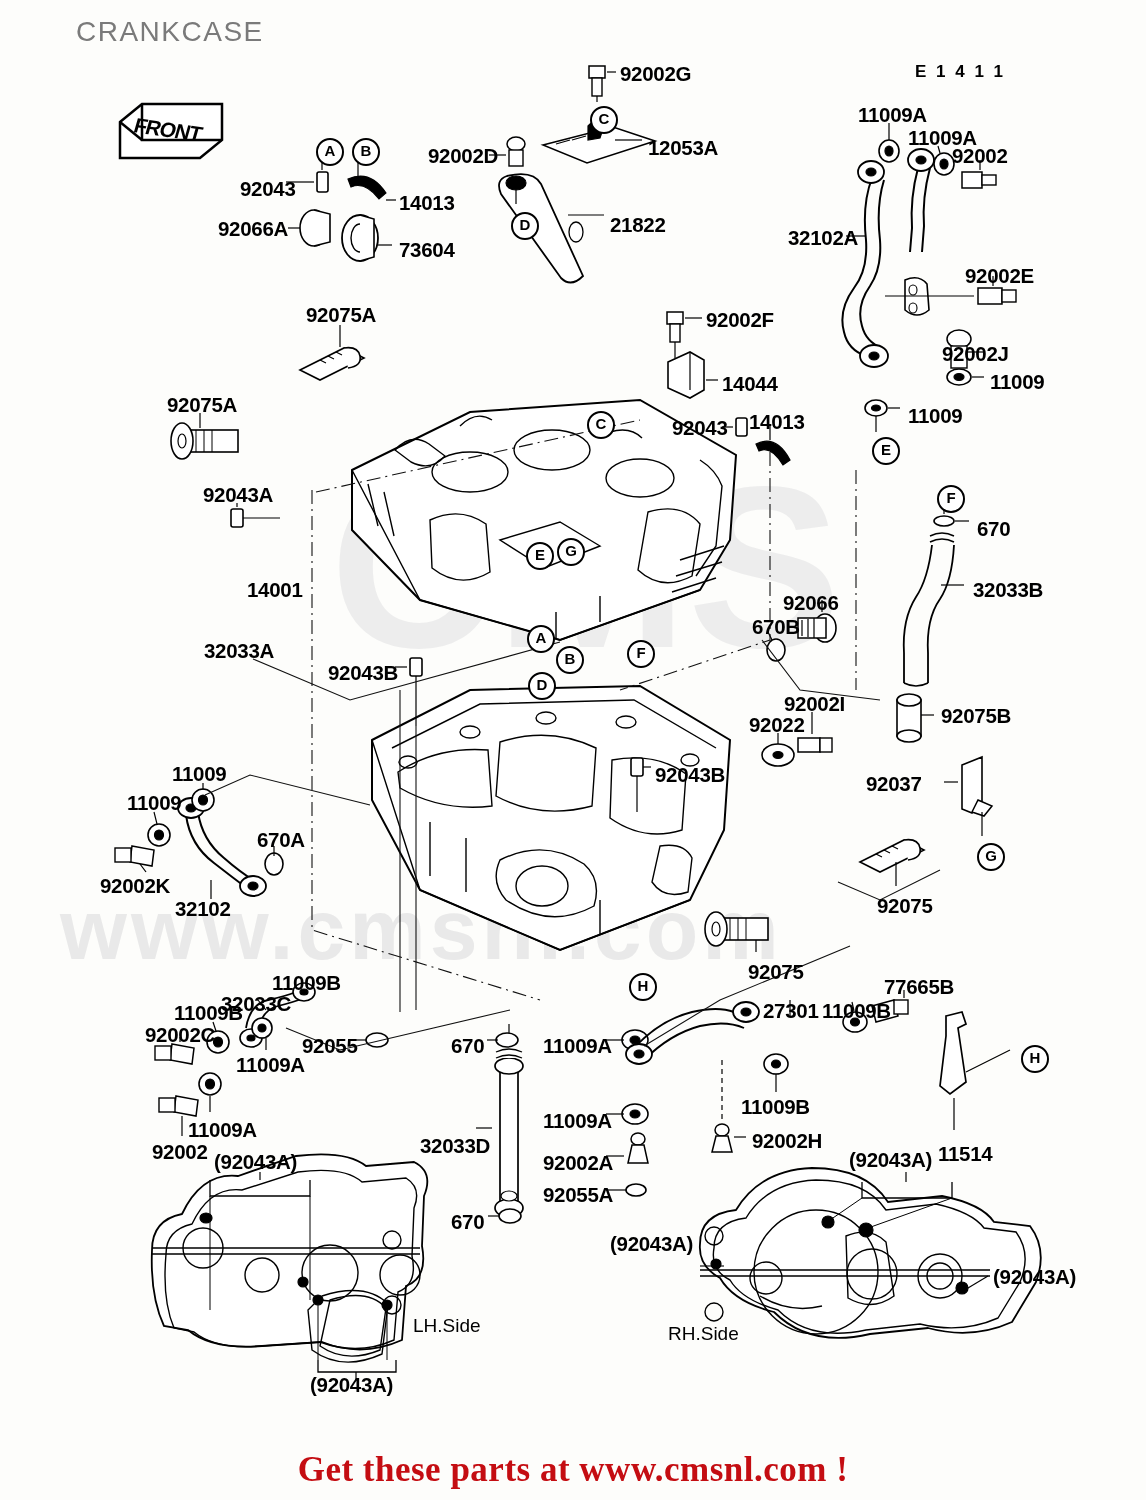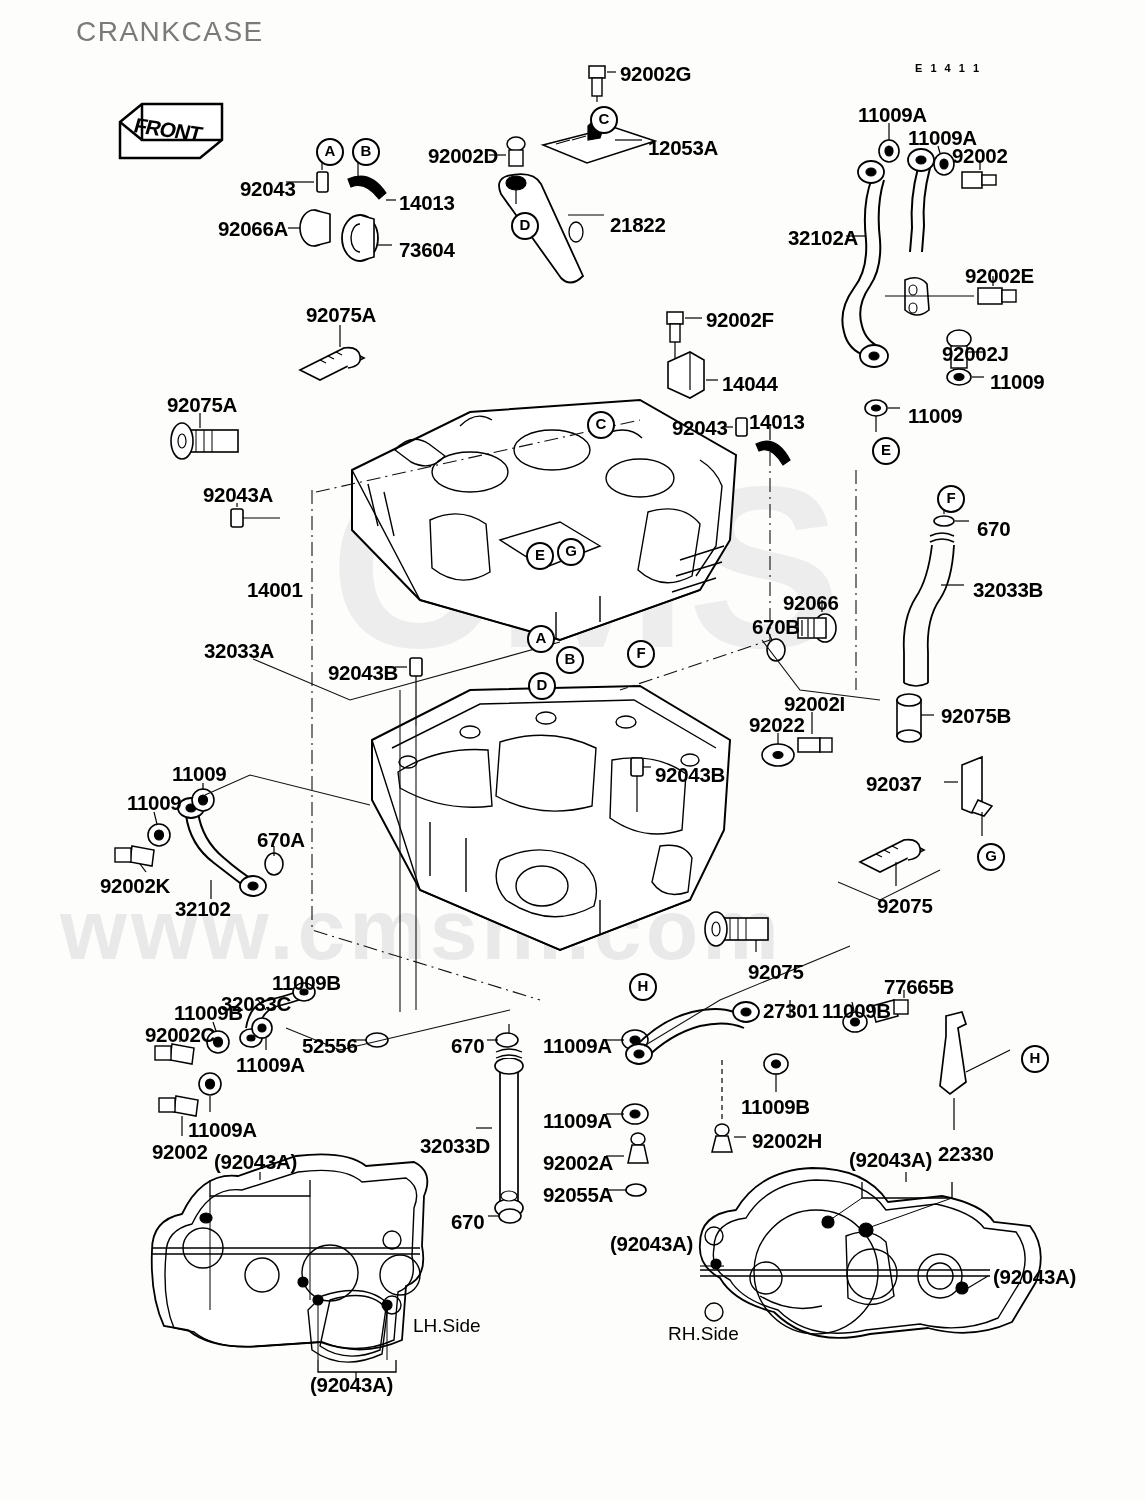--- a/index.html
+++ b/index.html
@@ -4,21 +4,21 @@
 <style>
   html,body{margin:0;padding:0;background:#fdfdfb;}
   body{width:1146px;height:1500px;position:relative;overflow:hidden;
        font-family:"Liberation Sans",sans-serif;color:#000;}
 
   #stage{position:absolute;left:0;top:0;width:1146px;height:1500px;}
 
   
   .page-title{position:absolute;left:40px;top:16px;font-size:28px;color:#7a7a7a;
               letter-spacing:1.5px;font-weight:400;margin-left:36px;}
-  .diagram-code{position:absolute;left:915px;top:62px;font-size:11px;letter-spacing:2.5px;
+  .diagram-code{position:absolute;left:915px;top:62px;font-size:17px;letter-spacing:2.5px;
                 font-weight:600;}
   .footer{position:absolute;left:0;top:1450px;width:1146px;text-align:center;
           font-size:35px;color:#c40d12;font-family:"Liberation Serif",serif;font-weight:700;
           letter-spacing:0.5px;}
 
   
   .lbl{position:absolute;font-size:20.5px;font-weight:700;white-space:nowrap;
        letter-spacing:-0.3px;line-height:1;}
   .view-lbl{position:absolute;font-size:19px;font-weight:400;white-space:nowrap;}
 
@@ -526,31 +526,31 @@
     <div class="lbl" style="left:175px;top:899px">32102</div>
     <div class="lbl" style="left:877px;top:896px">92075</div>
     <div class="lbl" style="left:272px;top:973px">11009B</div>
     <div class="lbl" style="left:884px;top:977px">77665B</div>
     <div class="lbl" style="left:221px;top:994px">32033C</div>
     <div class="lbl" style="left:822px;top:1001px">11009B</div>
     <div class="lbl" style="left:748px;top:962px">92075</div>
     <div class="lbl" style="left:174px;top:1003px">11009B</div>
     <div class="lbl" style="left:763px;top:1001px">27301</div>
     <div class="lbl" style="left:145px;top:1025px">92002C</div>
-    <div class="lbl" style="left:302px;top:1036px">52556</div>
+    <div class="lbl" style="left:302px;top:1036px">92055</div>
     <div class="lbl" style="left:451px;top:1036px">670</div>
     <div class="lbl" style="left:543px;top:1036px">11009A</div>
     <div class="lbl" style="left:236px;top:1055px">11009A</div>
     <div class="lbl" style="left:188px;top:1120px">11009A</div>
     <div class="lbl" style="left:152px;top:1142px">92002</div>
     <div class="lbl" style="left:741px;top:1097px">11009B</div>
     <div class="lbl" style="left:420px;top:1136px">32033D</div>
     <div class="lbl" style="left:543px;top:1111px">11009A</div>
     <div class="lbl" style="left:752px;top:1131px">92002H</div>
-    <div class="lbl" style="left:938px;top:1144px">22330</div>
+    <div class="lbl" style="left:938px;top:1144px">11514</div>
     <div class="lbl" style="left:543px;top:1153px">92002A</div>
     <div class="lbl" style="left:214px;top:1152px">(92043A)</div>
     <div class="lbl" style="left:849px;top:1150px">(92043A)</div>
     <div class="lbl" style="left:543px;top:1185px">92055A</div>
     <div class="lbl" style="left:610px;top:1234px">(92043A)</div>
     <div class="lbl" style="left:451px;top:1212px">670</div>
     <div class="lbl" style="left:993px;top:1267px">(92043A)</div>
     <div class="lbl" style="left:310px;top:1375px">(92043A)</div>
   </div>
 
@@ -569,14 +569,15 @@
     <div class="cref" style="left:627px;top:640px">F</div>
     <div class="cref" style="left:528px;top:672px">D</div>
     <div class="cref" style="left:977px;top:843px">G</div>
     <div class="cref" style="left:629px;top:973px">H</div>
     <div class="cref" style="left:1021px;top:1045px">H</div>
   </div>
 
   <div class="view-lbl" style="left:413px;top:1315px">LH.Side</div>
   <div class="view-lbl" style="left:668px;top:1323px">RH.Side</div>
 
+  <div class="footer">Get these parts at www.cmsnl.com !</div>
 
 </div>
 
 </body></html>

